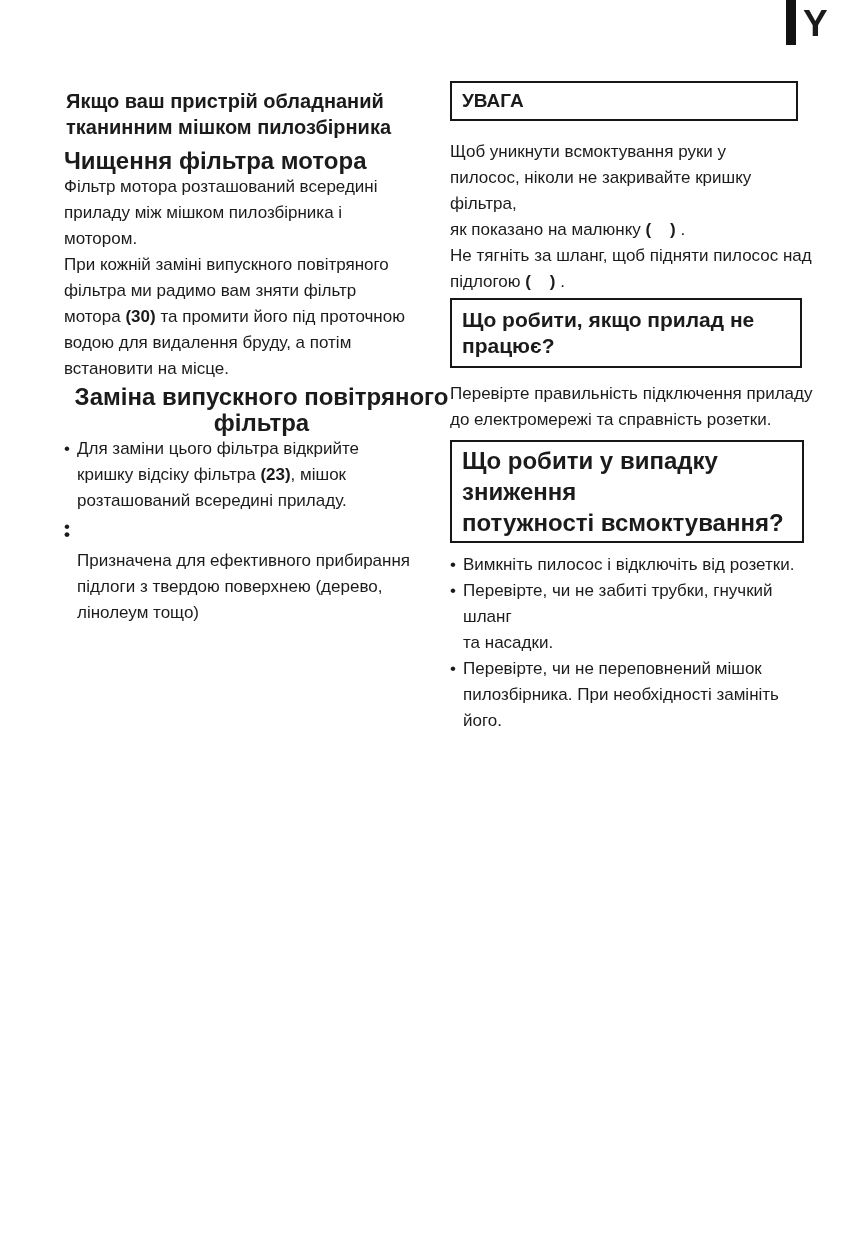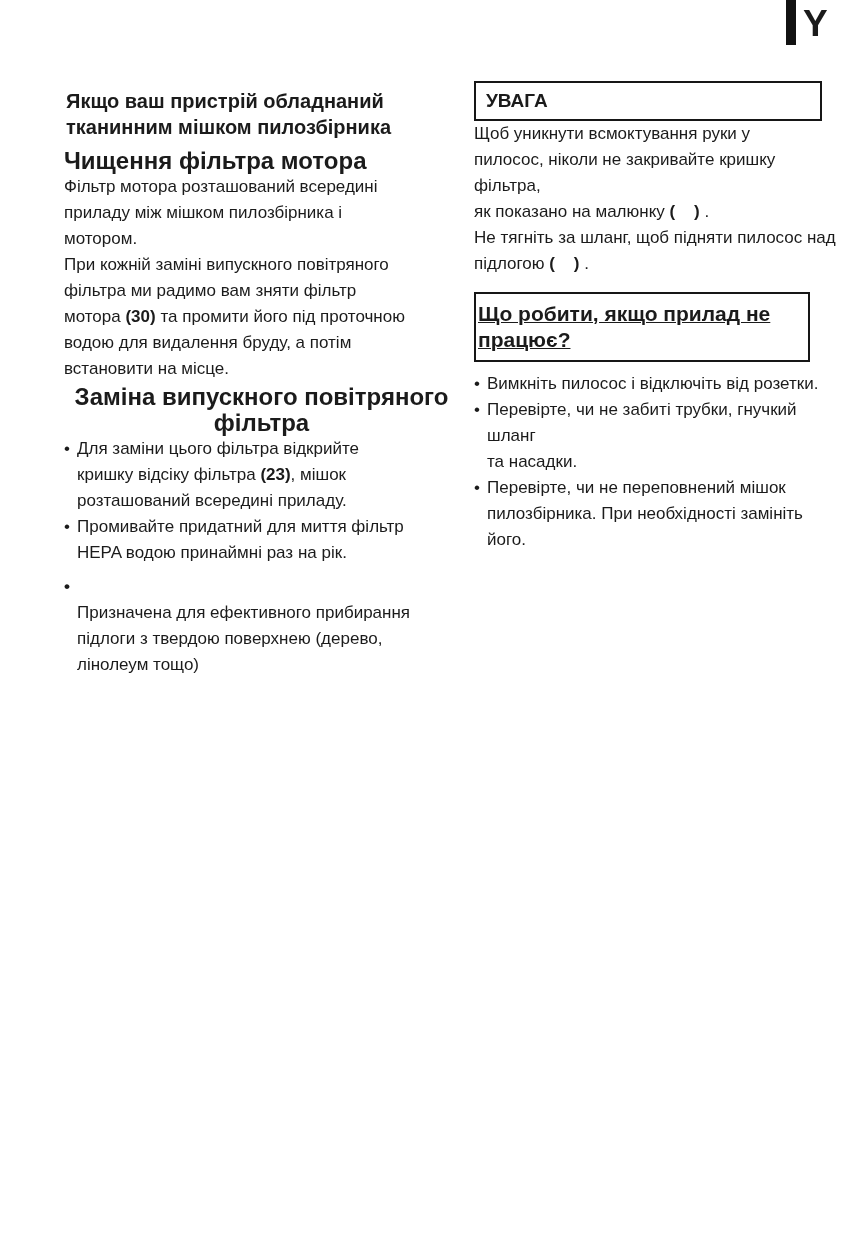--- a/index.html
+++ b/index.html
@@ -19,21 +19,21 @@
     position:absolute; left:786px; top:0;
     width:10px; height:45px; background:#121212;
   }
   .corner-letter {
     position:absolute; left:803px; top:4px;
     font-size:37px; font-weight:bold; line-height:40px;
   }
 
   
   .col-left  { position:absolute; left:50px;  top:88px; width:395px;margin-left:14px; }
-  .col-right { position:absolute; left:474px; top:81px; width:370px; }
+  .col-right { position:absolute; left:450px; top:81px; width:370px; }
 
   
   .h-main {
     font-size:20px; font-weight:bold; line-height:26px;
     margin:0 0 4px 2px;
   }
   .h-sub {
     font-size:24px; font-weight:bold; line-height:26px;
     margin:8px 0 0 0;
   }
@@ -48,26 +48,26 @@
     font-size:17px; line-height:26px;
   }
   .bullet-item .bullet { position:absolute; left:0; top:0; }
 
   
   .box {
     border:2px solid #161616; background:#fff; box-sizing:content-box;
   }
   .box-sm { width:324px; padding:7px 10px; margin:0; }
   .box-sm .box-title { font-size:19px; font-weight:bold; line-height:22px; }
-  .box-md { width:328px; padding:7px 2px; margin-top:15px;text-decoration:underline; }
+  .box-md { width:328px; padding:7px 10px; margin-top:3px; }
   .box-md .box-title { font-size:21px; font-weight:bold; line-height:26px; }
   .box-lg { width:330px; padding:3px 10px; margin-top:7px; }
   .box-lg .box-title { font-size:24px; font-weight:bold; line-height:31px; }
 
-  .warn-text { margin-top:0; }
+  .warn-text { margin-top:18px; }
   .nw-text   { margin-top:13px; }
   .ls-bullets { margin-top:9px; }
 </style>
 </head>
 <body>
 
 <div class="page">
 
   <div class="corner-bar"></div>
   <div class="corner-letter">Y</div>
@@ -94,22 +94,20 @@
 
     <div class="bullet-item">
       <span class="bullet">•</span>
       <span class="pre"><span>Для заміни цього фільтра відкрийте
 кришку відсіку фільтра </span><b>(23)</b><span>, мішок
 розташований всередині приладу.</span></span>
     </div>
 
     <div class="bullet-item">
       <span class="bullet">•</span>
-      <span class="pre">Промивайте придатний для миття фільтр
-HEPA водою принаймні раз на рік.</span>
     </div>
 
     <div class="bullet-item" style="margin-top:8px;">
       <span class="bullet bold">•</span>
       <span class="pre"><span>
 Призначена для ефективного прибирання
 підлоги з твердою поверхнею (дерево,
 лінолеум тощо)</span></span>
     </div>
 
@@ -124,21 +122,27 @@
     <p class="body pre warn-text"><span>Щоб уникнути всмоктування руки у
 пилосос, ніколи не закривайте кришку фільтра,
 як показано на малюнку </span><b>(&nbsp;&nbsp;&nbsp;&nbsp;)</b><span> .
 Не тягніть за шланг, щоб підняти пилосос над
 підлогою </span><b>(&nbsp;&nbsp;&nbsp;&nbsp;)</b><span> .</span></p>
 
     <div class="box box-md">
       <span class="box-title">Що робити, якщо прилад не працює?</span>
     </div>
 
+    <p class="body pre nw-text">Перевірте правильність підключення приладу
+до електромережі та справність розетки.</p>
 
+    <div class="box box-lg">
+      <span class="box-title pre">Що робити у випадку зниження
+потужності всмоктування?</span>
+    </div>
 
     <div class="ls-bullets">
       <div class="bullet-item">
         <span class="bullet">•</span>
         <span class="pre">Вимкніть пилосос і відключіть від розетки.</span>
       </div>
       <div class="bullet-item">
         <span class="bullet">•</span>
         <span class="pre">Перевірте, чи не забиті трубки, гнучкий шланг
 та насадки.</span>

